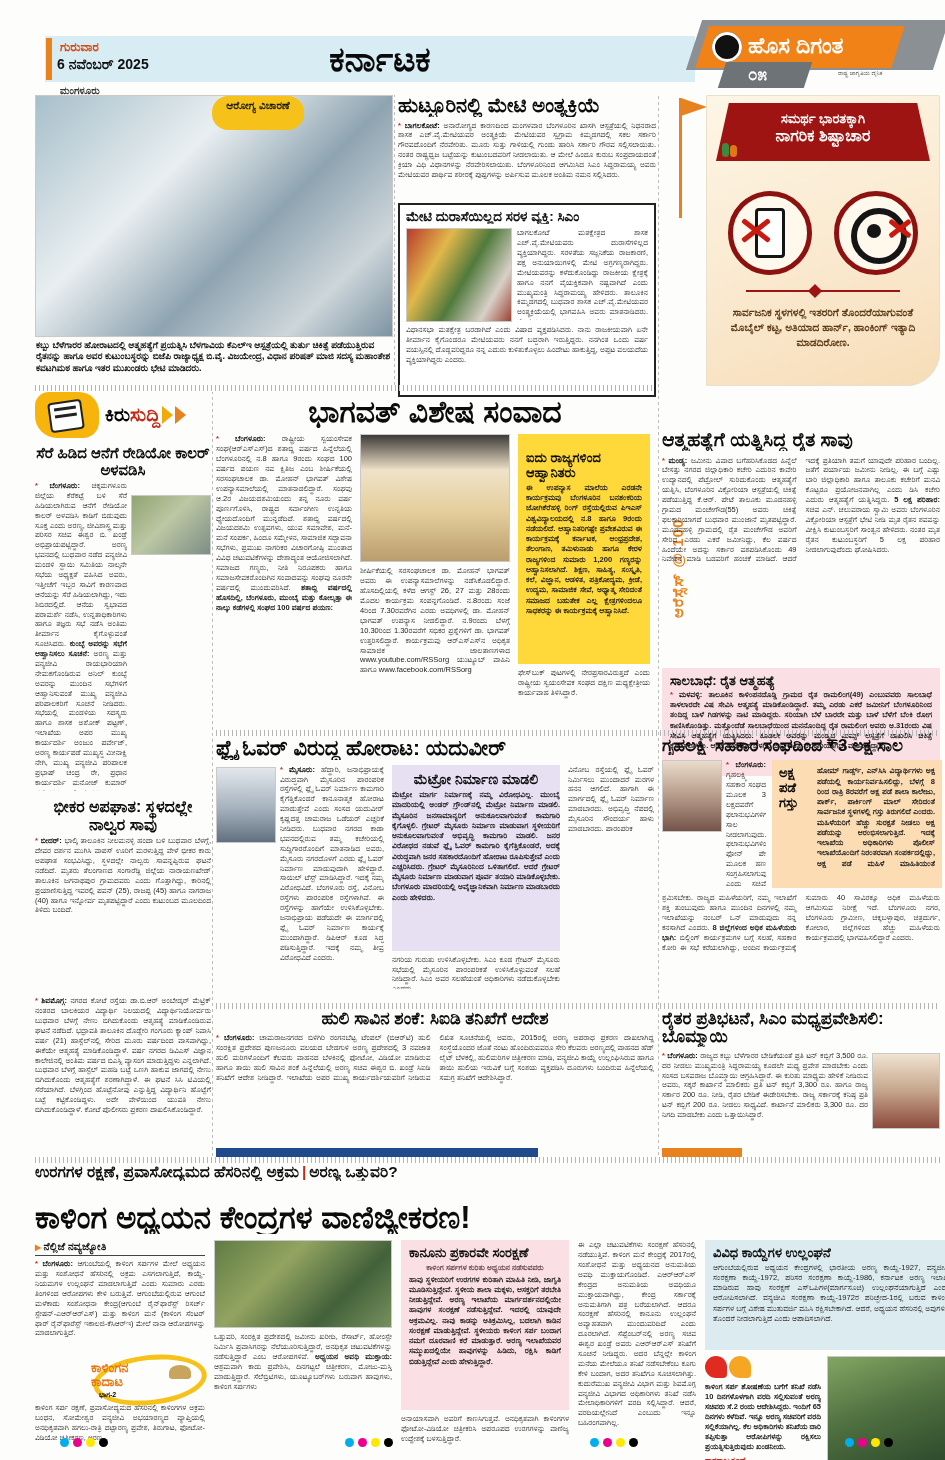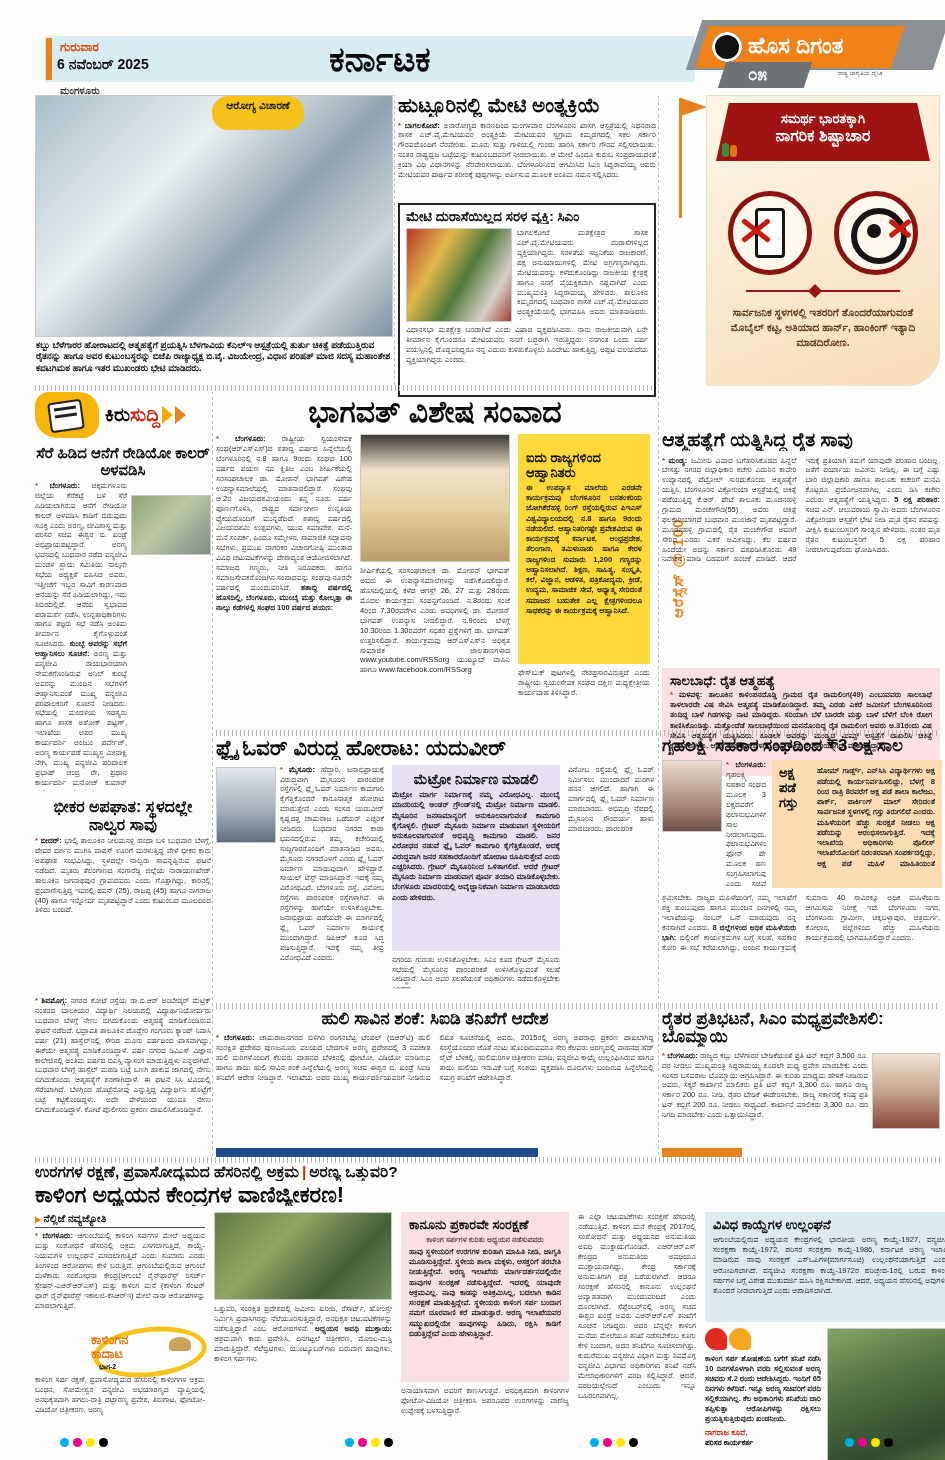--- a/index.html
+++ b/index.html
@@ -233,21 +233,21 @@
       <div class="photo ph-bommai" style="float:right;width:66px;height:74px;margin:2px 0 2px 4px;"></div>
       <div class="bt" style="height:108px;"><b class="dl">ಬೆಂಗಳೂರು:</b> <span>ರಾಜ್ಯದ ಕಬ್ಬು ಬೆಳೆಗಾರರ ಬೇಡಿಕೆಯಂತೆ ಪ್ರತಿ ಟನ್ ಕಬ್ಬಿಗೆ 3,500 ರೂ. ದರ ನೀಡಲು ಮುಖ್ಯಮಂತ್ರಿ ಸಿದ್ದರಾಮಯ್ಯ ಕೂಡಲೇ ಮಧ್ಯ ಪ್ರವೇಶ ಮಾಡಬೇಕು ಎಂದು ಸಂಸದ ಬಸವರಾಜ ಬೊಮ್ಮಾಯಿ ಆಗ್ರಹಿಸಿದ್ದಾರೆ. ಈ ಕುರಿತು ಮಾಧ್ಯಮ ಹೇಳಿಕೆ ನೀಡಿರುವ ಅವರು, ಸಕ್ಕರೆ ಕಾರ್ಖಾನೆ ಮಾಲಿಕರು ಪ್ರತಿ ಟನ್ ಕಬ್ಬಿಗೆ 3,300 ರೂ. ಹಾಗೂ ರಾಜ್ಯ ಸರ್ಕಾರ 200 ರೂ. ನೀಡಿ, ರೈತರ ಬೇಡಿಕೆ ಈಡೇರಿಸಬೇಕು. ರಾಜ್ಯ ಸರ್ಕಾರಕ್ಕೆ ಕನಿಷ್ಠ ಪ್ರತಿ ಟನ್ ಕಬ್ಬಿಗೆ 200 ರೂ. ನೀಡಲು ಸಾಧ್ಯವಿದೆ. ಕಾರ್ಖಾನೆ ಮಾಲಿಕರು 3,300 ರೂ. ದರ ನಿಗದಿ ಮಾಡಬೇಕು ಎಂದು ಒತ್ತಾಯಿಸಿದ್ದಾರೆ.</span></div>
     </div>
   </div>
 
   <div class="abs bar-blue" style="left:216px;top:1148px;width:322px;height:9px;"></div>
   <div class="abs bar-orange" style="left:662px;top:1148px;width:80px;height:9px;"></div>
 
   <div class="abs" style="left:35px;top:1164px;width:905px;height:290px;">
     <div class="hl" style="font-size:15.5px;"><span>ಉರಗಗಳ ರಕ್ಷಣೆ, ಪ್ರವಾಸೋದ್ಯಮದ ಹೆಸರಿನಲ್ಲಿ ಅಕ್ರಮ</span><span class="pipe">|</span><span>ಅರಣ್ಯ ಒತ್ತುವರಿ?</span></div>
-    <div class="hl" style="font-size:22px;margin-top:2px;white-space:nowrap;">ಕಾಳಿಂಗ ಅಧ್ಯಯನ ಕೇಂದ್ರಗಳ ವಾಣಿಜ್ಯೀಕರಣ!</div>
+    <div class="hl" style="font-size:31px;margin-top:20px;white-space:nowrap;">ಕಾಳಿಂಗ ಅಧ್ಯಯನ ಕೇಂದ್ರಗಳ ವಾಣಿಜ್ಯೀಕರಣ!</div>
     <div style="display:flex;gap:9px;margin-top:6px;">
 
       <div style="width:170px;flex:none;">
         <div class="byline">ನೆಲ್ಲಿಜೆ ನವ್ಯಜ್ಯೋತಿ</div>
         <div class="bt" style="height:92px;margin-top:3px;"><b class="dl">ಬೆಂಗಳೂರು:</b> <span>ಆಗುಂಬೆಯಲ್ಲಿ ಕಾಳಿಂಗ ಸರ್ಪಗಳ ಮೇಲೆ ಅಧ್ಯಯನ ಮತ್ತು ಸಂಶೋಧನೆ ಹೆಸರಿನಲ್ಲಿ ಅಕ್ರಮ ಎಸಗಲಾಗುತ್ತಿದೆ, ಕಾಯ್ದೆ-ನಿಯಮಗಳ ಉಲ್ಲಂಘನೆ ಮಾಡಲಾಗುತ್ತಿದೆ ಎಂದು ಸುಮಾರು ಎರಡು ತಿಂಗಳಿಂದ ಆರೋಪಗಳು ಕೇಳಿ ಬರುತ್ತಿವೆ. ಆಗುಂಬೆಯಲ್ಲಿರುವ ಆಗುಂಬೆ ಮಳೆಕಾಡು ಸಂಶೋಧನಾ ಕೇಂದ್ರ(ಆಗುಂಬೆ ರೈನ್‌ಫಾರೆಸ್ಟ್ ರಿಸರ್ಚ್ ಸ್ಟೇಷನ್-ಎಆರ್‌ಆರ್‌ಎಸ್) ಮತ್ತು ಕಾಳಿಂಗ ಮನೆ (ಕಾಳಿಂಗ ಸೆಂಟರ್ ಫಾರ್ ರೈನ್‌ಫಾರೆಸ್ಟ್ ಇಕಾಲಜಿ-ಕೆಸಿಆರ್‌ಇ) ಮೇಲೆ ನಾನಾ ಆರೋಪಗಳನ್ನು ಮಾಡಲಾಗುತ್ತಿದೆ.</span></div>
         <div style="position:relative;height:52px;">
           <div style="position:absolute;left:58px;top:4px;width:104px;height:40px;border:5px solid #f6c21a;border-radius:50%;transform:rotate(-6deg);"></div>
           <div style="position:absolute;left:56px;top:10px;font-size:13px;font-weight:bold;color:#e8760e;line-height:1.05;width:70px;">ಕಾಳಿಂಗನ ಕಾದಾಟ</div>
           <div style="position:absolute;left:134px;top:14px;width:22px;height:14px;background:#c8a45c;border-radius:50% 50% 20% 20%;"></div>
           <div style="position:absolute;left:64px;top:40px;font-size:7px;font-weight:bold;">ಭಾಗ-2</div>

